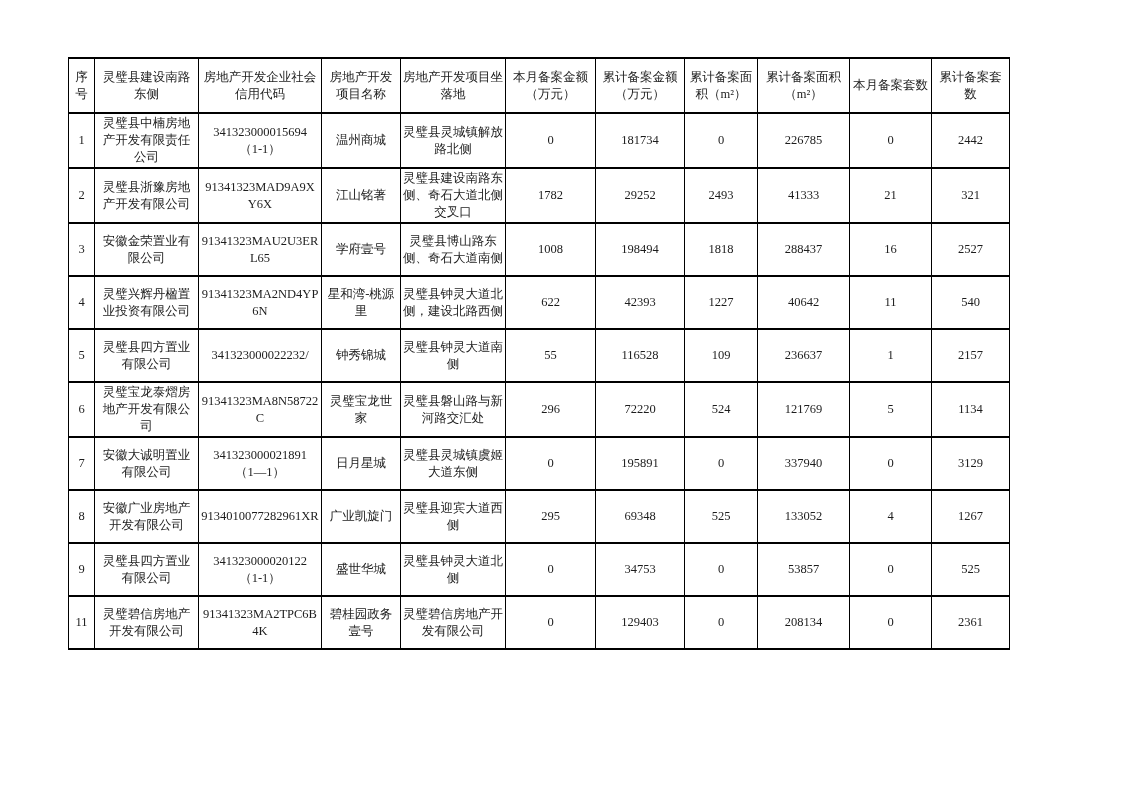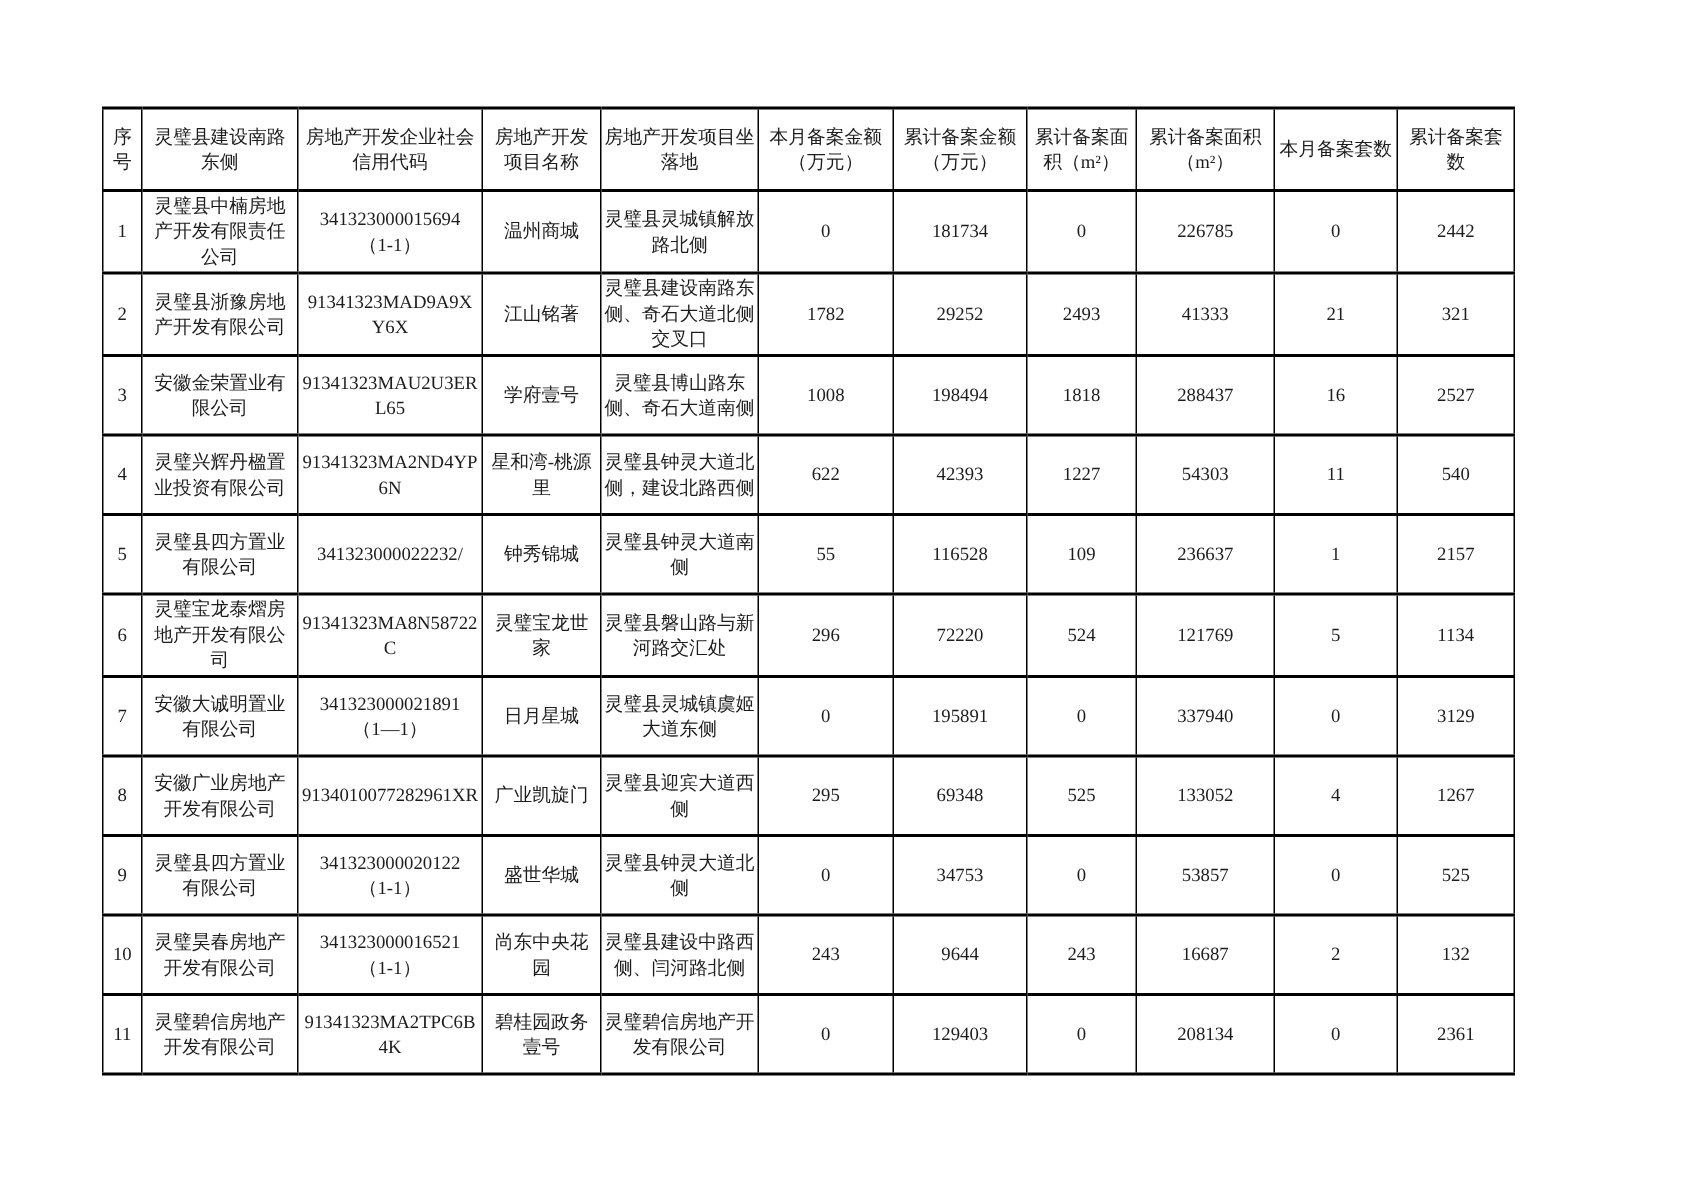--- a/index.html
+++ b/index.html
@@ -16,21 +16,21 @@
   }
   .page {
     position: relative;
     width: 1122px;
     height: 793px;
     background: #ffffff;
   }
   table.filing-table {
     position: absolute;
     left: 68px;
-    top: 71px;
+    top: 57px;
     width: 941px;
     border-collapse: collapse;
     table-layout: fixed;
   }
   .filing-table th,
   .filing-table td {
     border-left: 1px solid #000000;
     border-right: 1px solid #000000;
     border-top: 2px solid #000000;
     border-bottom: 2px solid #000000;
@@ -123,21 +123,21 @@
         </tr>
         <tr>
           <td>4</td>
           <td>灵璧兴辉丹楹置业投资有限公司</td>
           <td>91341323MA2ND4YP6N</td>
           <td>星和湾-桃源里</td>
           <td>灵璧县钟灵大道北侧，建设北路西侧</td>
           <td>622</td>
           <td>42393</td>
           <td>1227</td>
-          <td>54303</td>
+          <td>40642</td>
           <td>11</td>
           <td>540</td>
         </tr>
         <tr>
           <td>5</td>
           <td>灵璧县四方置业有限公司</td>
           <td>341323000022232/</td>
           <td>钟秀锦城</td>
           <td>灵璧县钟灵大道南侧</td>
           <td>55</td>
@@ -195,34 +195,20 @@
           <td>盛世华城</td>
           <td>灵璧县钟灵大道北侧</td>
           <td>0</td>
           <td>34753</td>
           <td>0</td>
           <td>53857</td>
           <td>0</td>
           <td>525</td>
         </tr>
         <tr>
-          <td>10</td>
-          <td>灵璧昊春房地产开发有限公司</td>
-          <td>341323000016521
-（1-1）</td>
-          <td>尚东中央花园</td>
-          <td>灵璧县建设中路西侧、闫河路北侧</td>
-          <td>243</td>
-          <td>9644</td>
-          <td>243</td>
-          <td>16687</td>
-          <td>2</td>
-          <td>132</td>
-        </tr>
-        <tr>
           <td>11</td>
           <td>灵璧碧信房地产开发有限公司</td>
           <td>91341323MA2TPC6B4K</td>
           <td>碧桂园政务壹号</td>
           <td>灵璧碧信房地产开发有限公司</td>
           <td>0</td>
           <td>129403</td>
           <td>0</td>
           <td>208134</td>
           <td>0</td>

